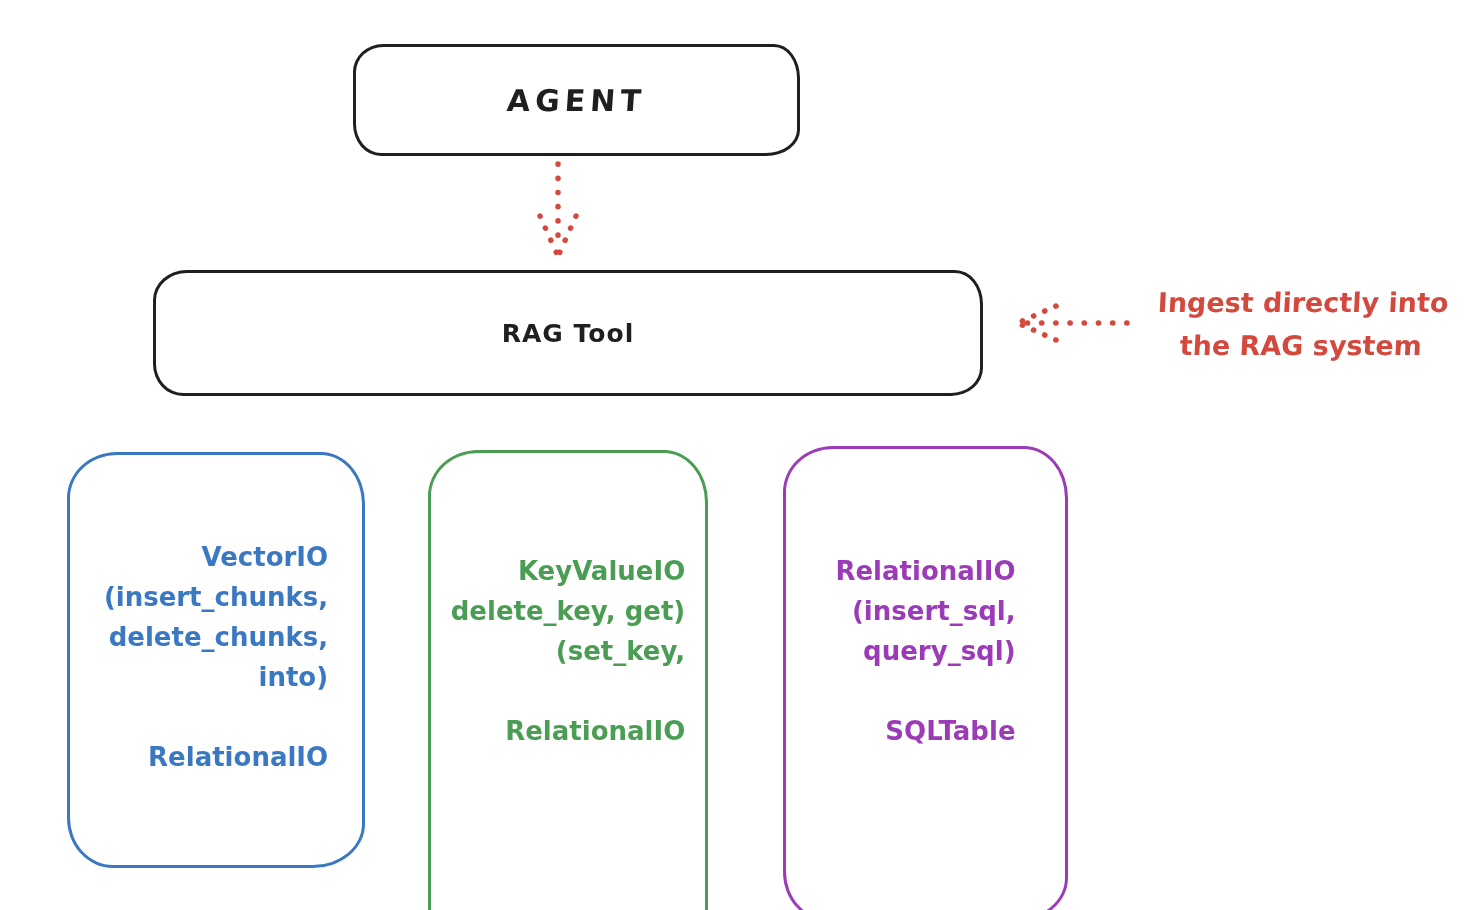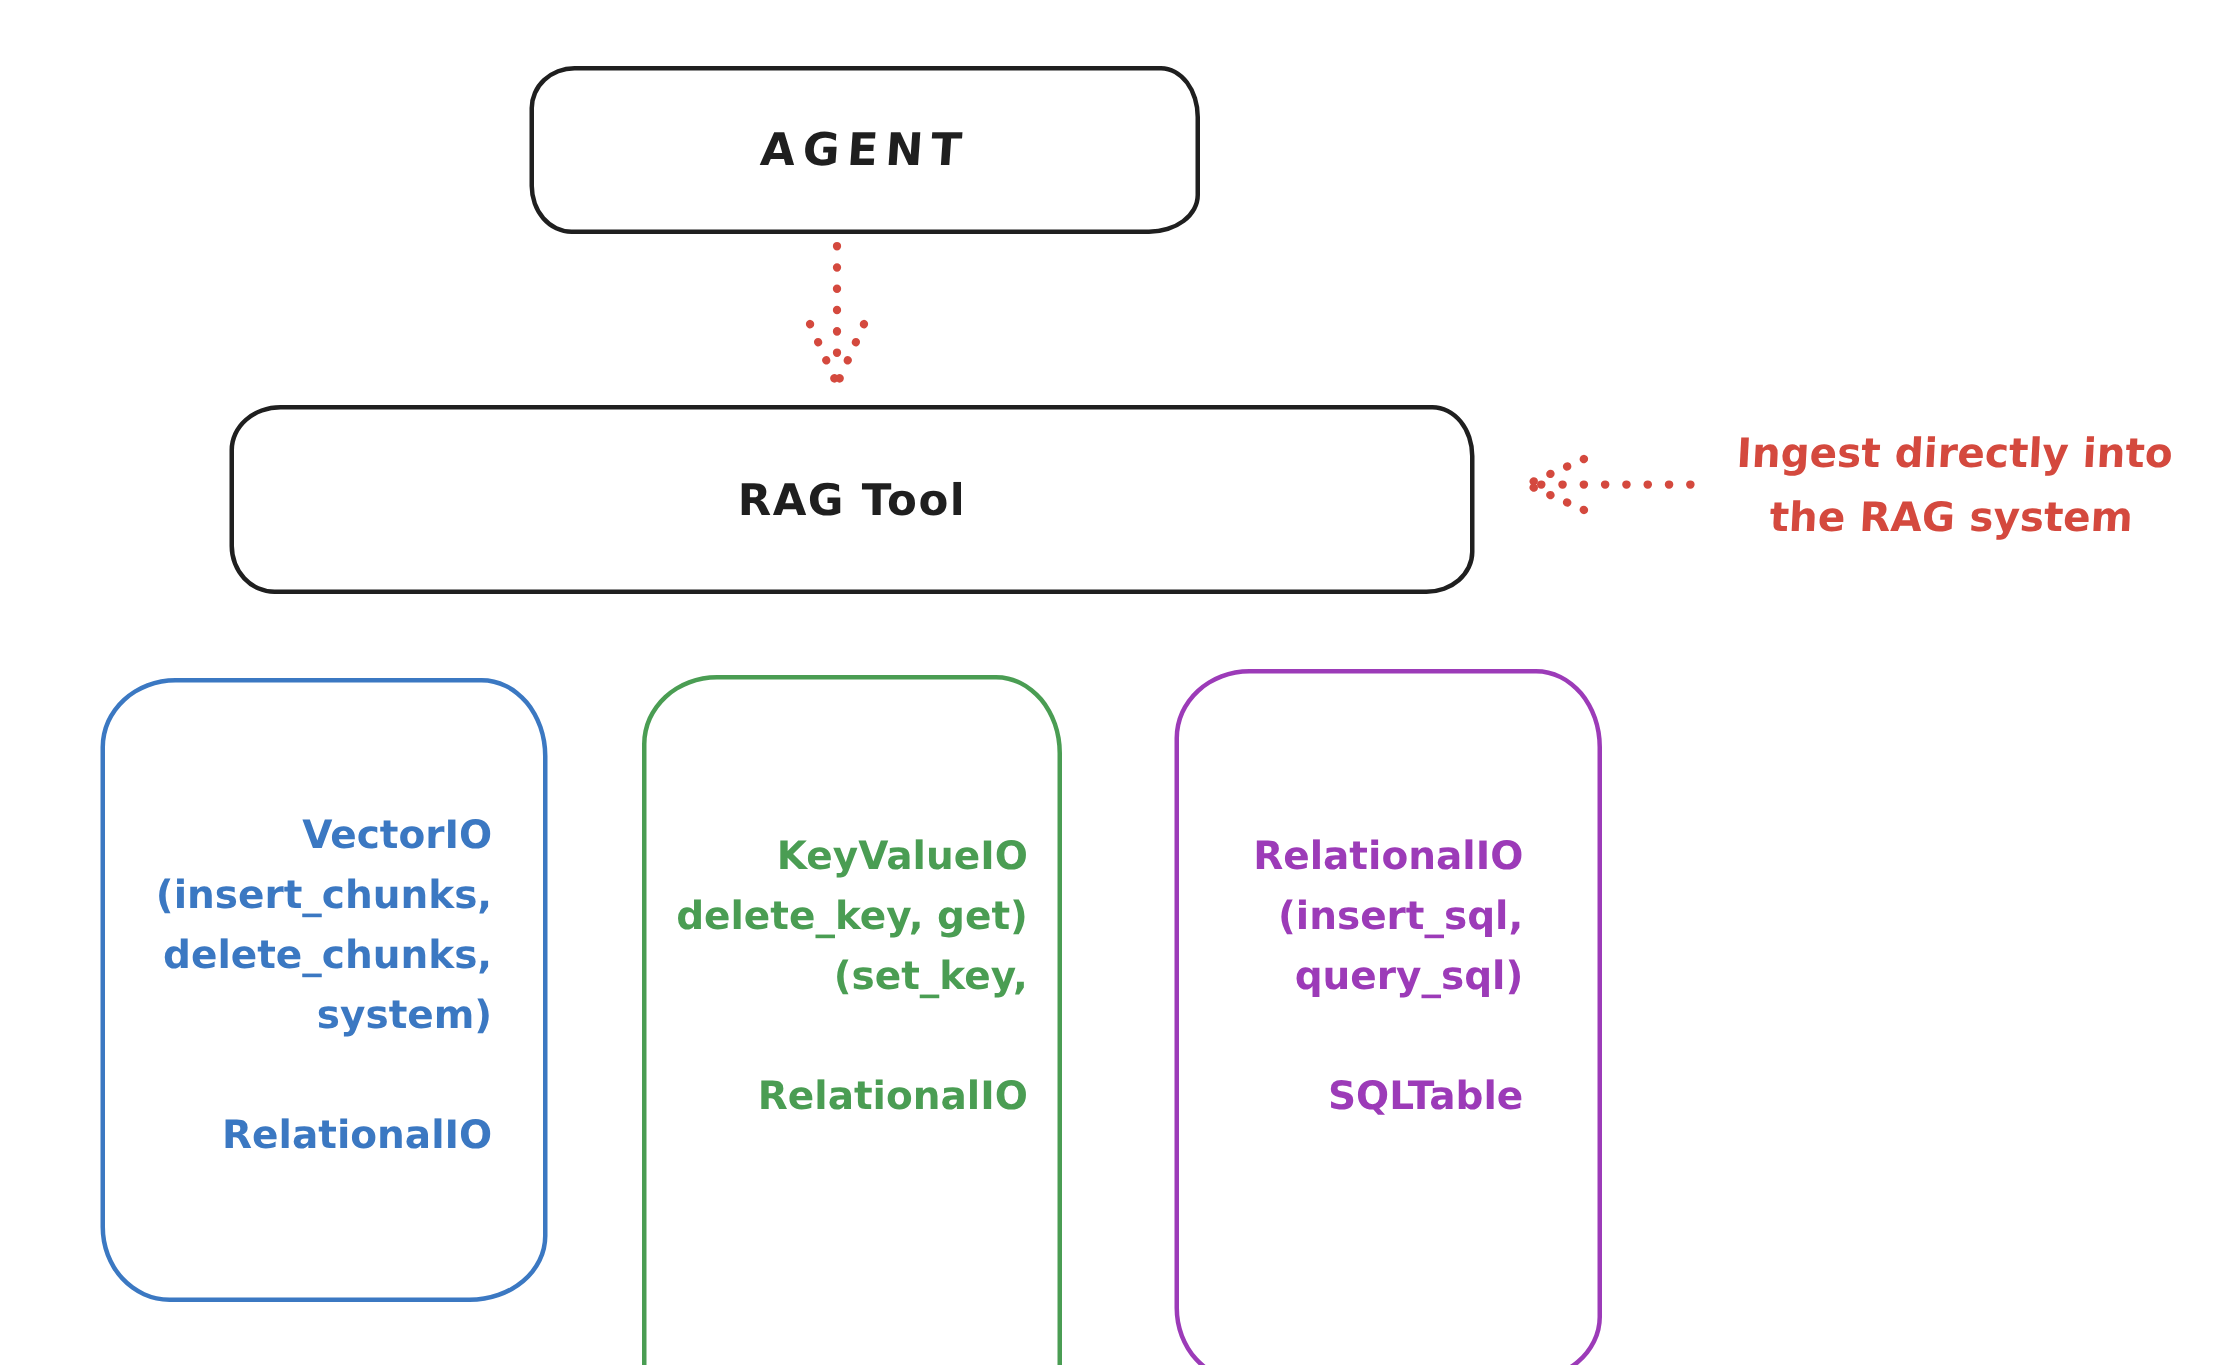--- a/index.html
+++ b/index.html
@@ -14,21 +14,21 @@
   .black-box { border:3.5px solid #1f1f1f; color:#1f1f1f; }
   .agent-box {
     left:353px; top:44px; width:447px; height:112px;
     border-radius:30px 26px 34px 28px / 28px 34px 26px 32px;
   }
   .agent-label { font-size:30px; font-weight:700; letter-spacing:5px; transform:skewX(-4deg); }
   .rag-box {
     left:153px; top:270px; width:830px; height:126px;
     border-radius:34px 28px 32px 30px / 30px 34px 28px 32px;
   }
-  .rag-label { font-size:29px; font-weight:600; letter-spacing:1px; }
+  .rag-label { font-size:25px; font-weight:600; letter-spacing:1px; }
 
   .node {
     flex-direction:column; justify-content:flex-start; text-align:right;
     font-weight:600; font-size:26px; line-height:40px;
     border-style:solid; border-width:3.5px;
     border-radius:50px 44px 52px 46px / 46px 52px 44px 50px;
   }
   .node div { white-space:nowrap; }
   .node-blue   { left:67px;  top:452px; width:298px; height:416px; border-color:#3b78c2; color:#3b78c2; }
   .node-green  { left:428px; top:450px; width:280px; height:515px; border-color:#4a9d53; color:#4a9d53; }
@@ -73,21 +73,21 @@
   <div class="annotation">
     <div>Ingest directly into</div>
     <div>the RAG system</div>
   </div>
 
   <div class="box node node-blue">
     <div class="node-lines">
       <div>VectorIO</div>
       <div>(insert_chunks,</div>
       <div>delete_chunks,</div>
-      <div>system)</div>
+      <div>into)</div>
       <div class="node-index">RelationalIO</div>
     </div>
   </div>
 
   <div class="box node node-green">
     <div class="node-lines">
       <div>KeyValueIO</div>
       <div>delete_key, get)</div>
       <div>(set_key,</div>
       <div class="node-index">RelationalIO</div>

